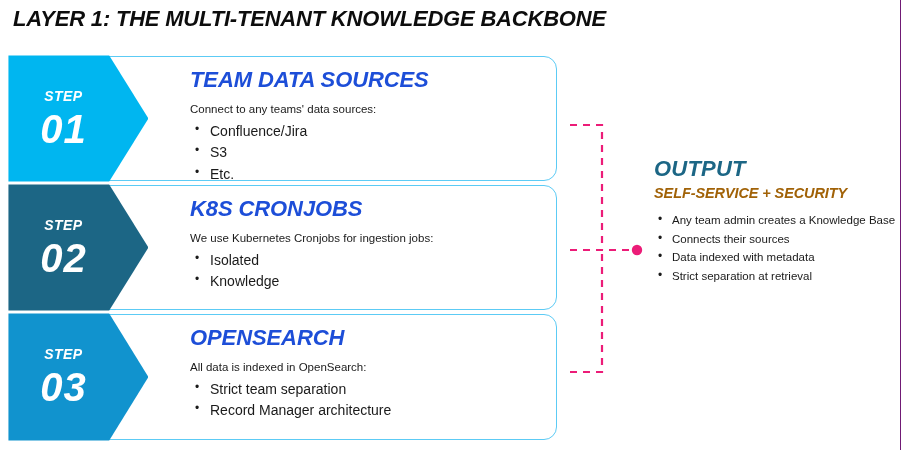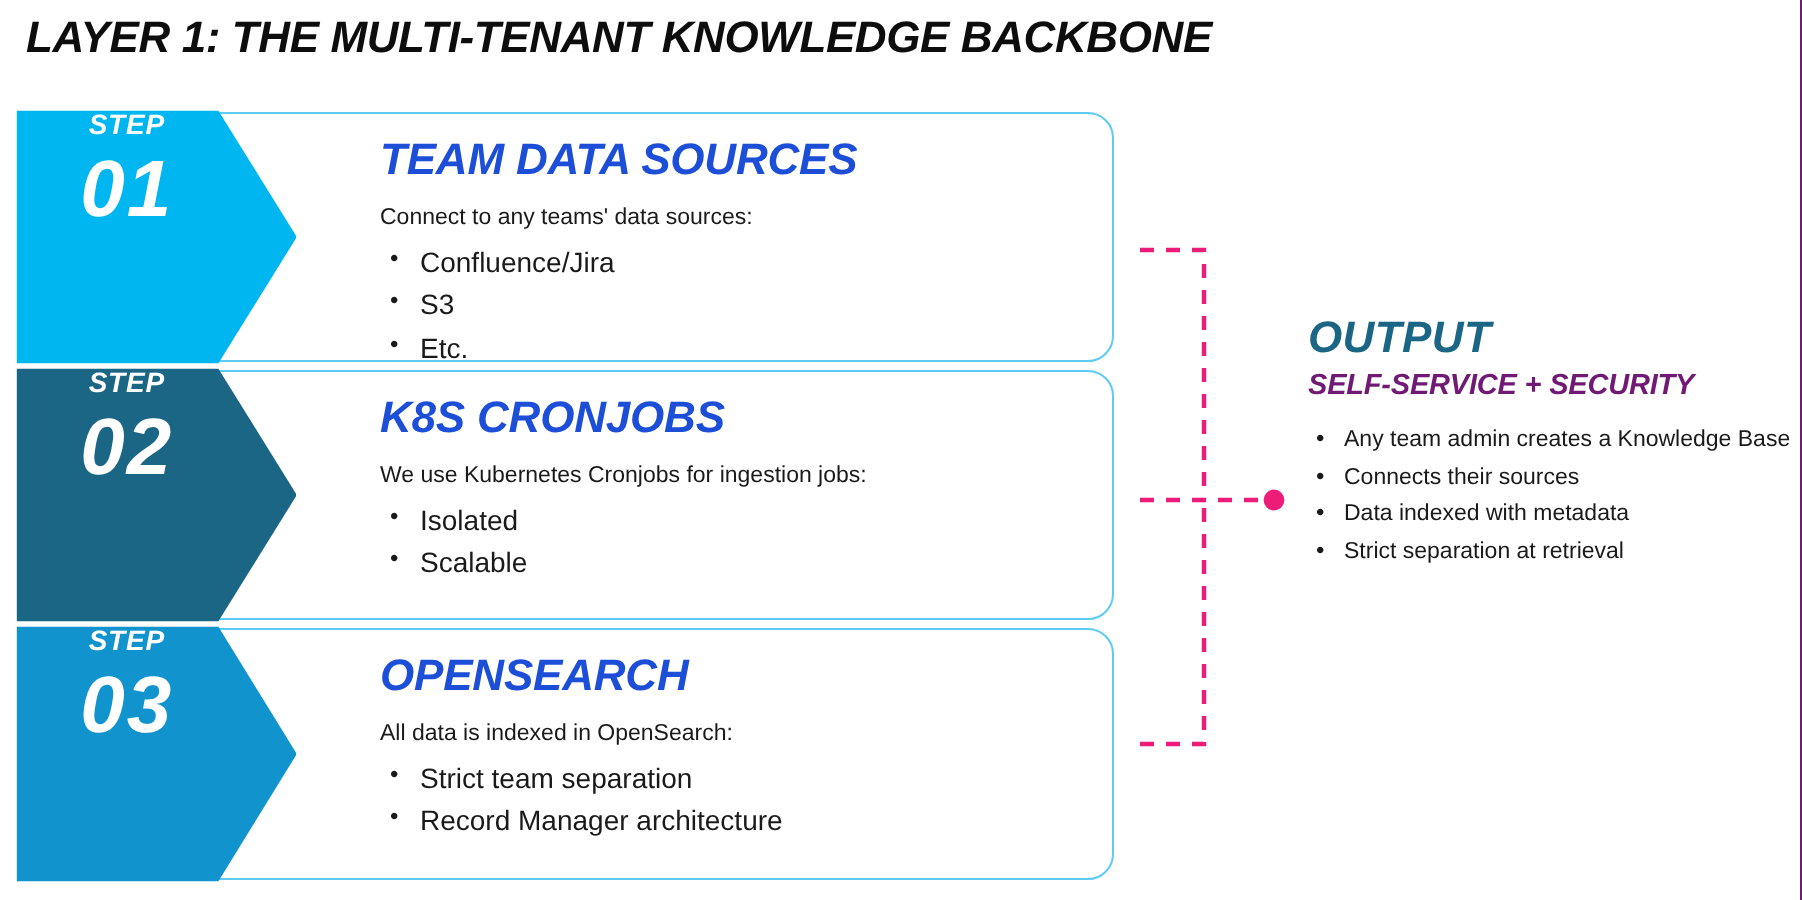--- a/index.html
+++ b/index.html
@@ -52,21 +52,21 @@
   .step-badge {
     position: absolute;
     left: -1.6px;
     top: -1.6px;
     width: 140px;
     height: calc(100% + 3.2px);
     clip-path: polygon(0% 0%, 72% 0%, 100% 50%, 72% 100%, 0% 100%);
     display: flex;
     flex-direction: column;
     align-items: center;
-    justify-content: flex-start;
+    justify-content: center;
     padding-right: 30px;
     color: #ffffff;
   }
 
   .badge-1 { background: #00B6F0; }
   .badge-2 { background: #1C6685; }
   .badge-3 { background: #1193CE; }
 
   .badge-word {
     font-size: 14px;
@@ -152,21 +152,21 @@
     font-style: italic;
     color: #1C6685;
     letter-spacing: 0.2px;
     line-height: 1.05;
   }
 
   .output-subtitle {
     font-size: 14.5px;
     font-weight: bold;
     font-style: italic;
-    color: #701a75;
+    color: #a16207;
     letter-spacing: -0.1px;
     margin-top: 5px;
     margin-bottom: 10px;
     white-space: nowrap;
   }
 
   .output-list { list-style: none; }
 
   .output-list li {
     position: relative;
@@ -224,21 +224,21 @@
   <div class="step-card card-2">
     <div class="step-badge badge-2">
       <div class="badge-word">STEP</div>
       <div class="badge-num">02</div>
     </div>
     <div class="card-body">
       <div class="card-heading">K8S CRONJOBS</div>
       <div class="card-lead">We use Kubernetes Cronjobs for ingestion jobs:</div>
       <ul class="card-list">
         <li>Isolated</li>
-        <li>Scalable</li>
+        <li>Knowledge</li>
       </ul>
     </div>
   </div>
 
   <div class="step-card card-3">
     <div class="step-badge badge-3">
       <div class="badge-word">STEP</div>
       <div class="badge-num">03</div>
     </div>
     <div class="card-body">

